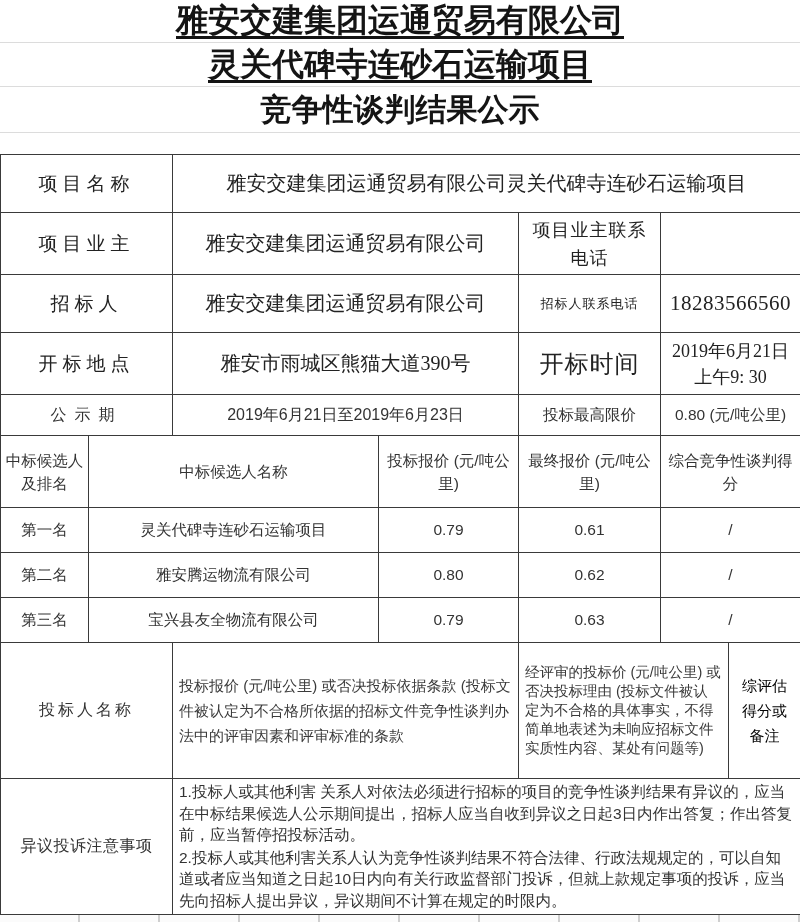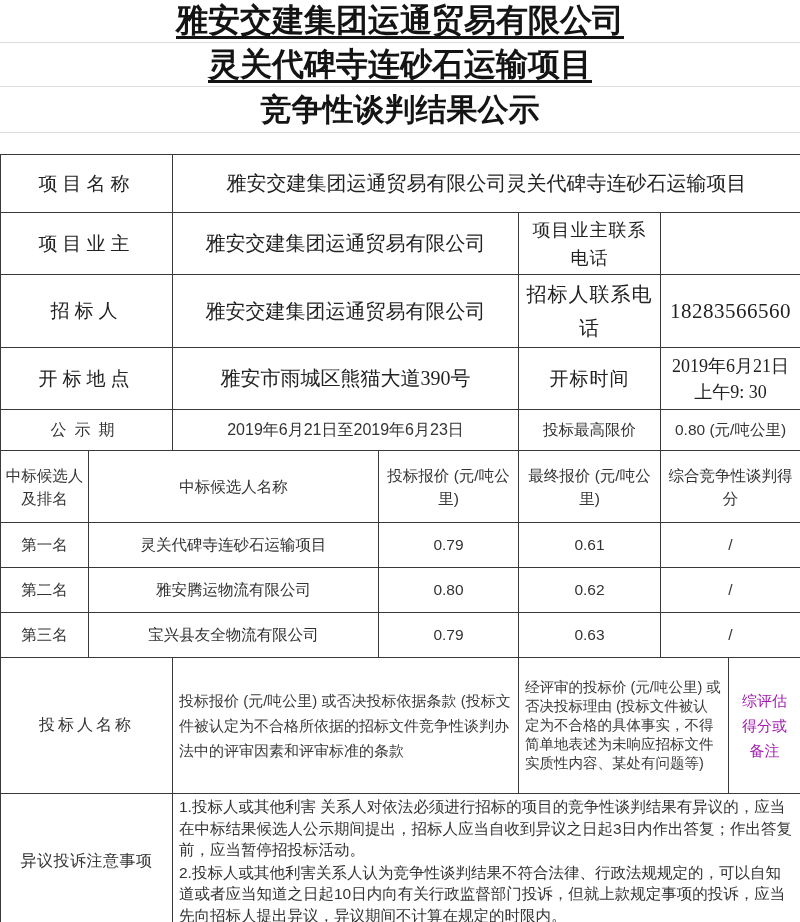--- a/index.html
+++ b/index.html
@@ -59,21 +59,21 @@
     text-align:left;vertical-align:top;
     font-size:15px;line-height:25px;color:#3a3a3a;
     padding:6px 6px 2px 8px;
   }
   .leftblock-tight{
     text-align:left;vertical-align:top;
     font-size:14.5px;line-height:19px;color:#3a3a3a;
     padding:5px 4px 2px 6px;
   }
   .remark{
-    text-align:center;font-size:15px;line-height:25px;color:#a21caf;
+    text-align:center;font-size:15px;line-height:25px;color:#000000;
     padding:2px 8px;
   }
   .objection-text{
     text-align:left;vertical-align:top;
     font-size:15.5px;line-height:21.5px;color:#333;
     padding:4px 6px 2px 8px;
   }
   .objection-text .para{margin:0 0 1px 0;}
   
   .grid-strip{
@@ -125,28 +125,28 @@
     <tr style="height:62px">
       <td colspan="2" class="serif lbl">项目业主</td>
       <td colspan="2" class="serif val val-big">雅安交建集团运通贸易有限公司</td>
       <td class="serif lbl-tight" style="font-size:18px;line-height:28px;">项目业主联系电话</td>
       <td colspan="2" class="serif val"></td>
     </tr>
 
     <tr style="height:58px">
       <td colspan="2" class="serif lbl">招标人</td>
       <td colspan="2" class="serif val val-big">雅安交建集团运通贸易有限公司</td>
-      <td class="serif lbl-tight" style="font-size:20px;line-height:34px;">招标人联系电话</td>
+      <td class="serif lbl-tight" style="font-size:13px;line-height:20px;">招标人联系电话</td>
       <td colspan="2" class="serif phone">18283566560</td>
     </tr>
 
     <tr style="height:62px">
       <td colspan="2" class="serif lbl">开标地点</td>
       <td colspan="2" class="serif val val-big">雅安市雨城区熊猫大道390号</td>
-      <td class="serif lbl-tight" style="font-size:19px;">开标时间</td>
+      <td class="serif lbl-tight" style="font-size:24px;">开标时间</td>
       <td colspan="2" class="serif datecell">2019年6月21日上午9: 30</td>
     </tr>
 
     <tr style="height:41px">
       <td colspan="2" class="sans lbl" style="font-size:16px;letter-spacing:8px;">公示期</td>
       <td colspan="2" class="sans val" style="font-size:16px;">2019年6月21日至2019年6月23日</td>
       <td class="sans" style="font-size:15.5px;text-align:center;padding:2px 18px;">投标最高限价</td>
       <td colspan="2" class="sans limitcell">0.80 (元/吨公里)</td>
     </tr>
 

